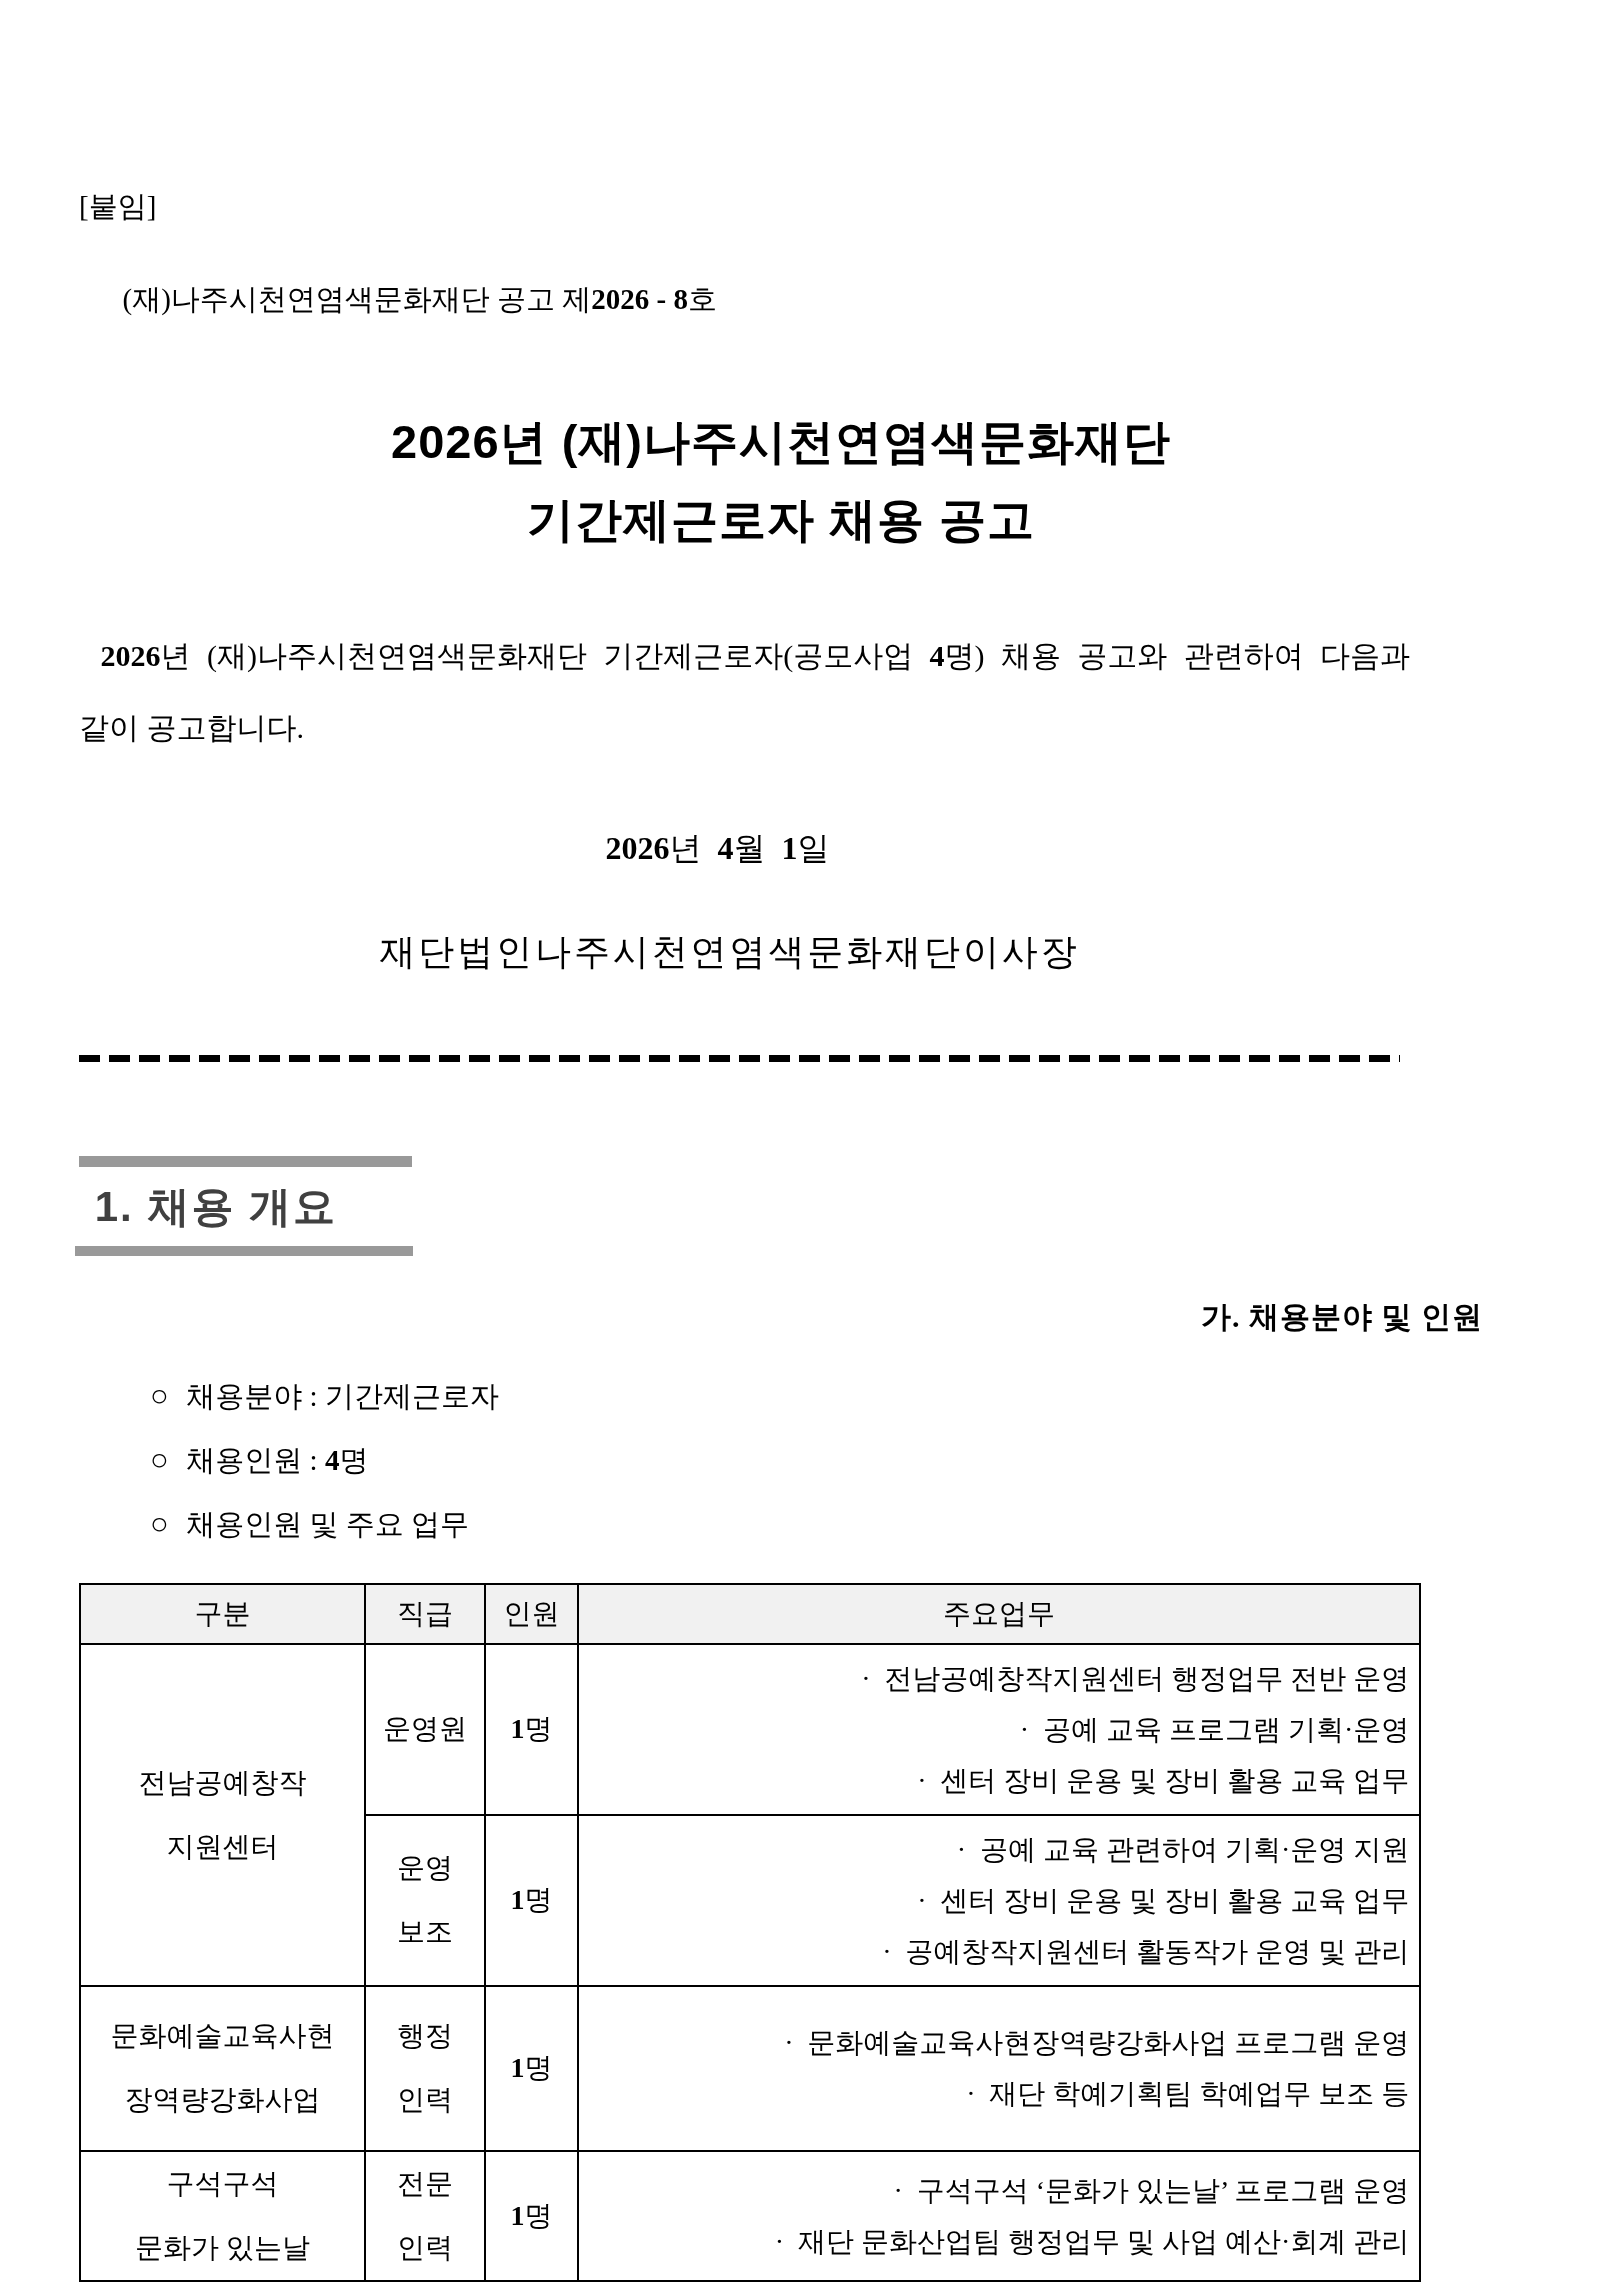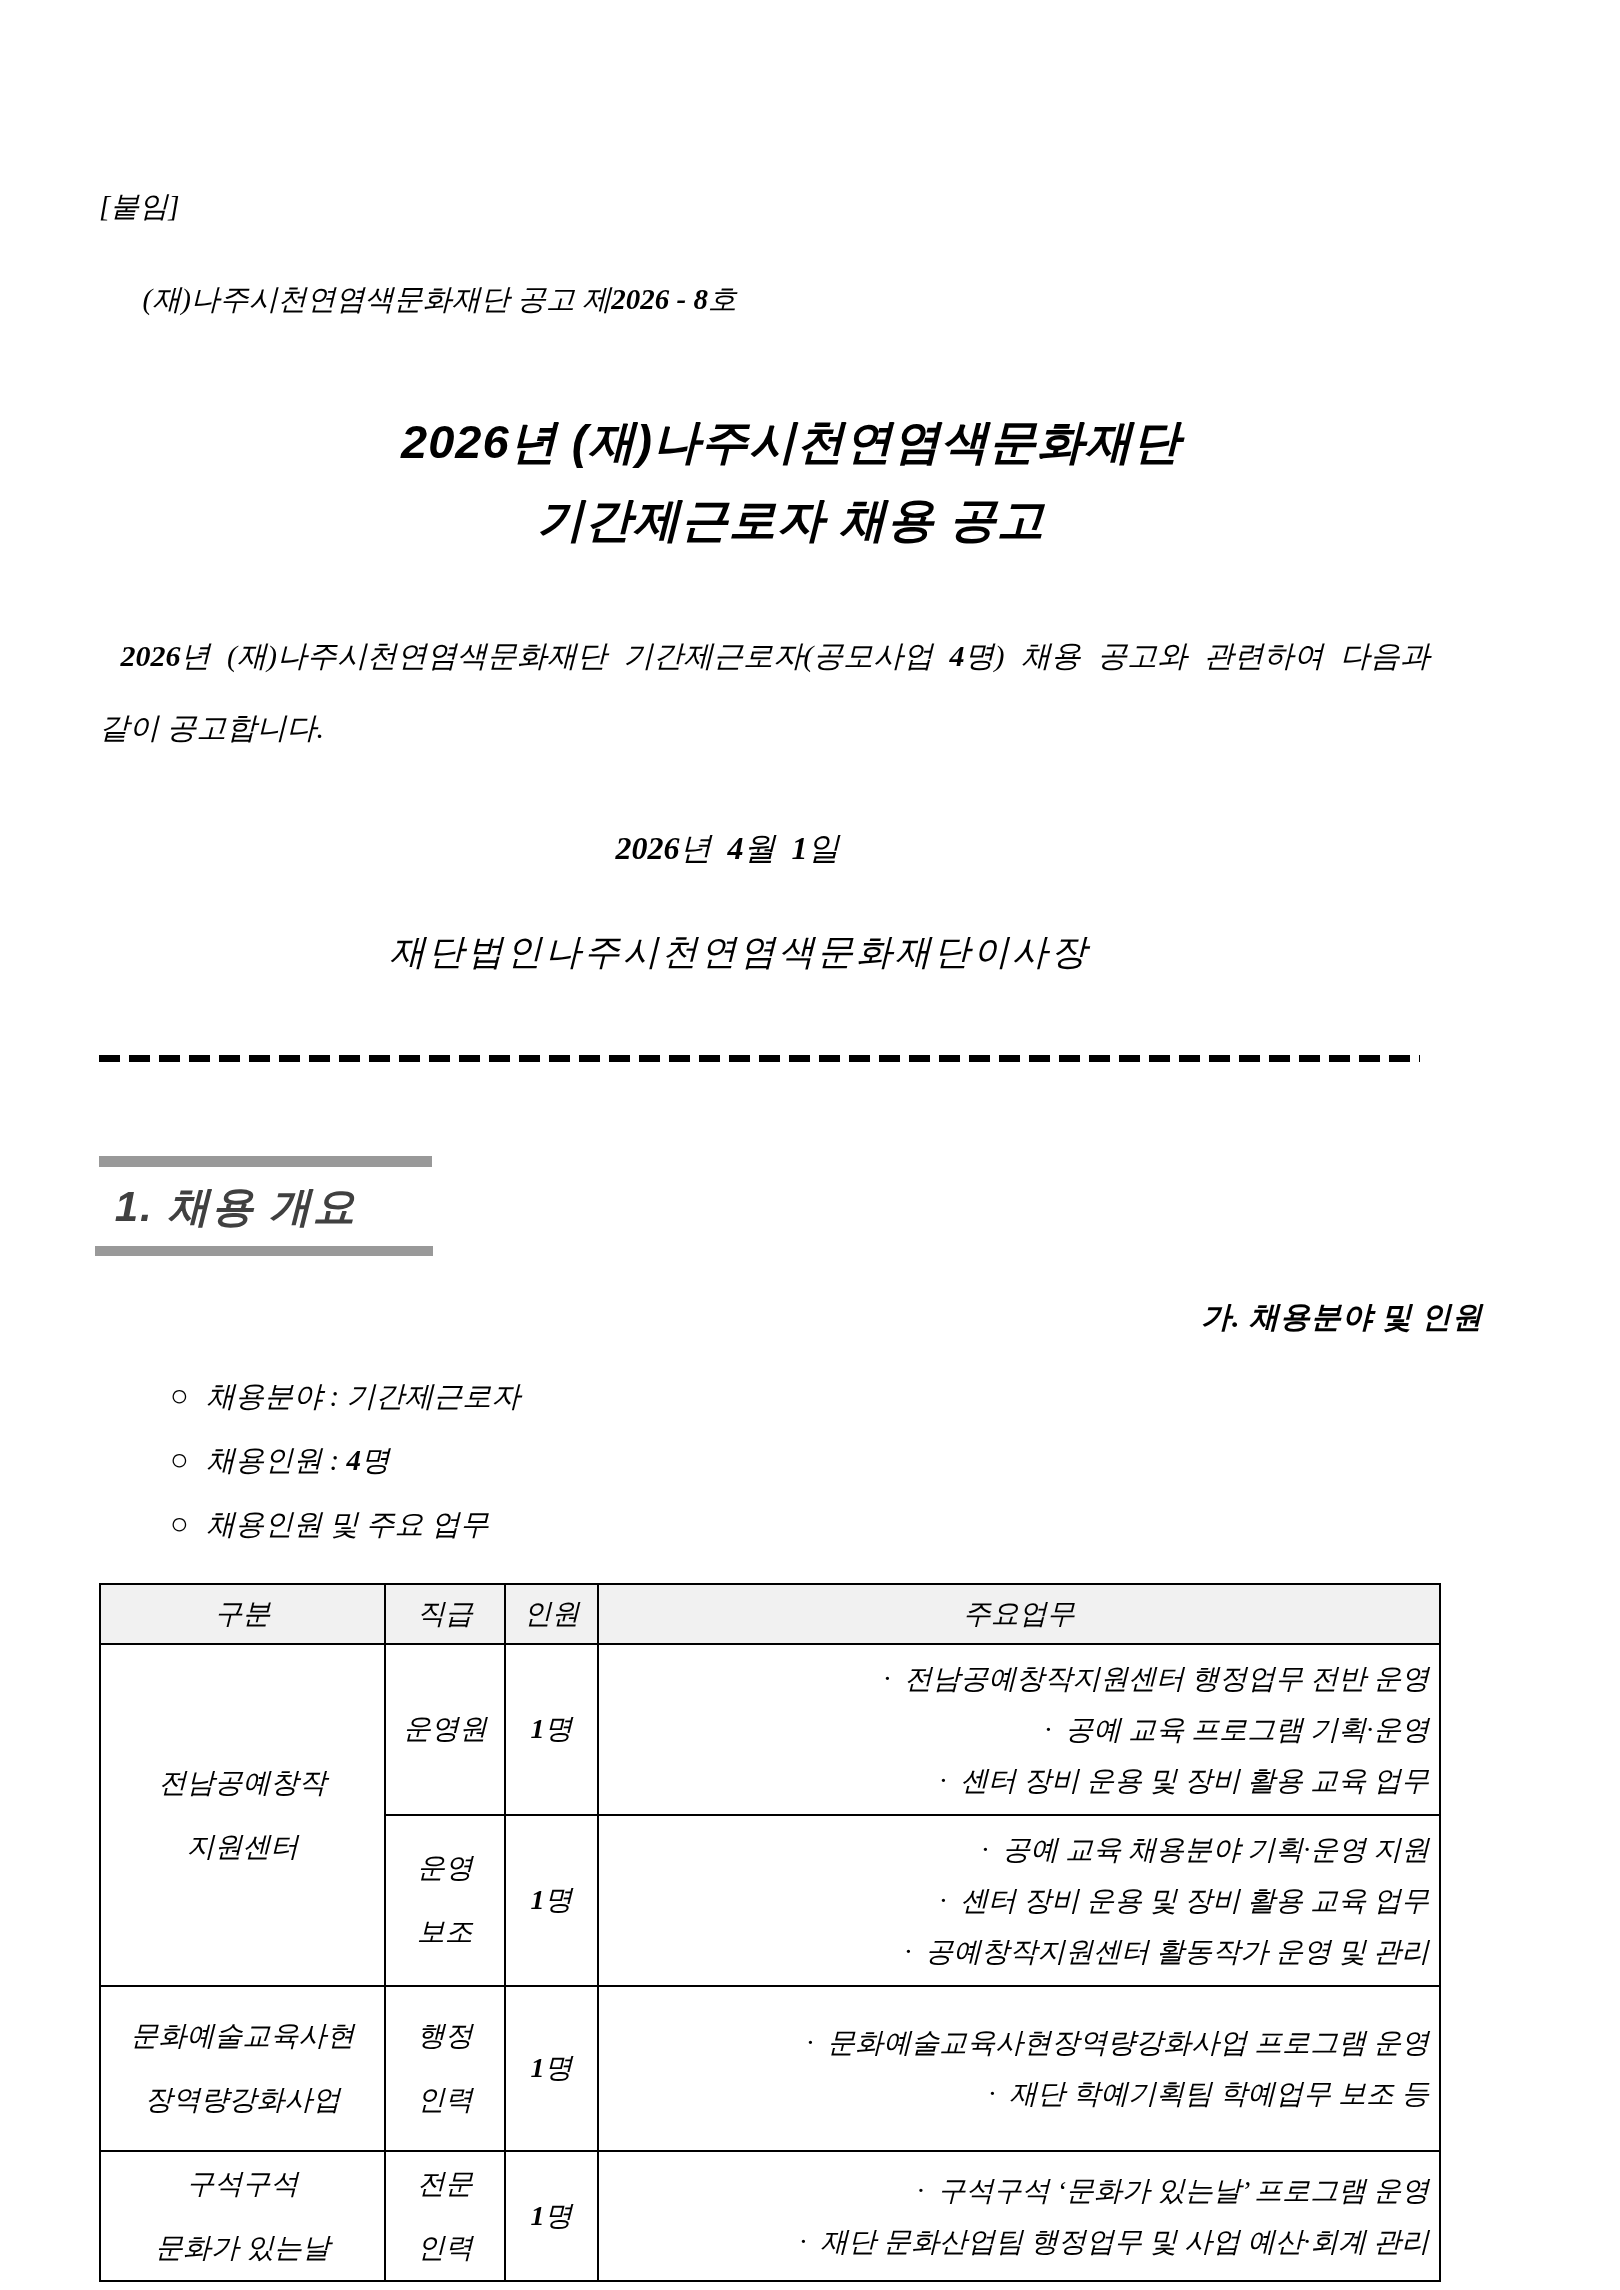--- a/index.html
+++ b/index.html
@@ -6,21 +6,21 @@
   html, body { background: #ffffff; }
   body {
     width: 1620px;
     height: 2291px;
     position: relative;
     font-family: "Liberation Serif", "DejaVu Serif", serif;
     color: #000000;
     overflow: hidden;
   }
   .page { position: absolute; inset: 0; }
-  .content { padding: 188px 137px 0 99px; font-style: italic; }
+  .content { padding: 188px 137px 0 79px; }
 
   .keep-space { white-space: pre-wrap; }
   .b { font-weight: bold; }
 
   .attachment-label { font-size: 29px; line-height: 1.3; }
   .notice-line { font-size: 29px; line-height: 1.3; margin-top: 17.6px; }
 
   .doc-title {
     margin-top: 47px;
     text-align: center;
@@ -210,21 +210,21 @@
               <div><span class="dot">·</span><span>센터 장비 운용 및 장비 활용 교육 업무</span></div>
             </td>
           </tr>
           <tr>
             <td class="cell-rank">
               <div>운영</div>
               <div>보조</div>
             </td>
             <td class="cell-count"><span class="b">1</span><span>명</span></td>
             <td class="cell-duties">
-              <div><span class="dot">·</span><span>공예 교육 채용분야 기획·운영 지원</span></div>
+              <div><span class="dot">·</span><span>공예 교육 관련하여 기획·운영 지원</span></div>
               <div><span class="dot">·</span><span>센터 장비 운용 및 장비 활용 교육 업무</span></div>
               <div><span class="dot">·</span><span>공예창작지원센터 활동작가 운영 및 관리</span></div>
             </td>
           </tr>
           <tr>
             <td class="cell-category">
               <div>문화예술교육사현</div>
               <div>장역량강화사업</div>
             </td>
             <td class="cell-rank">

